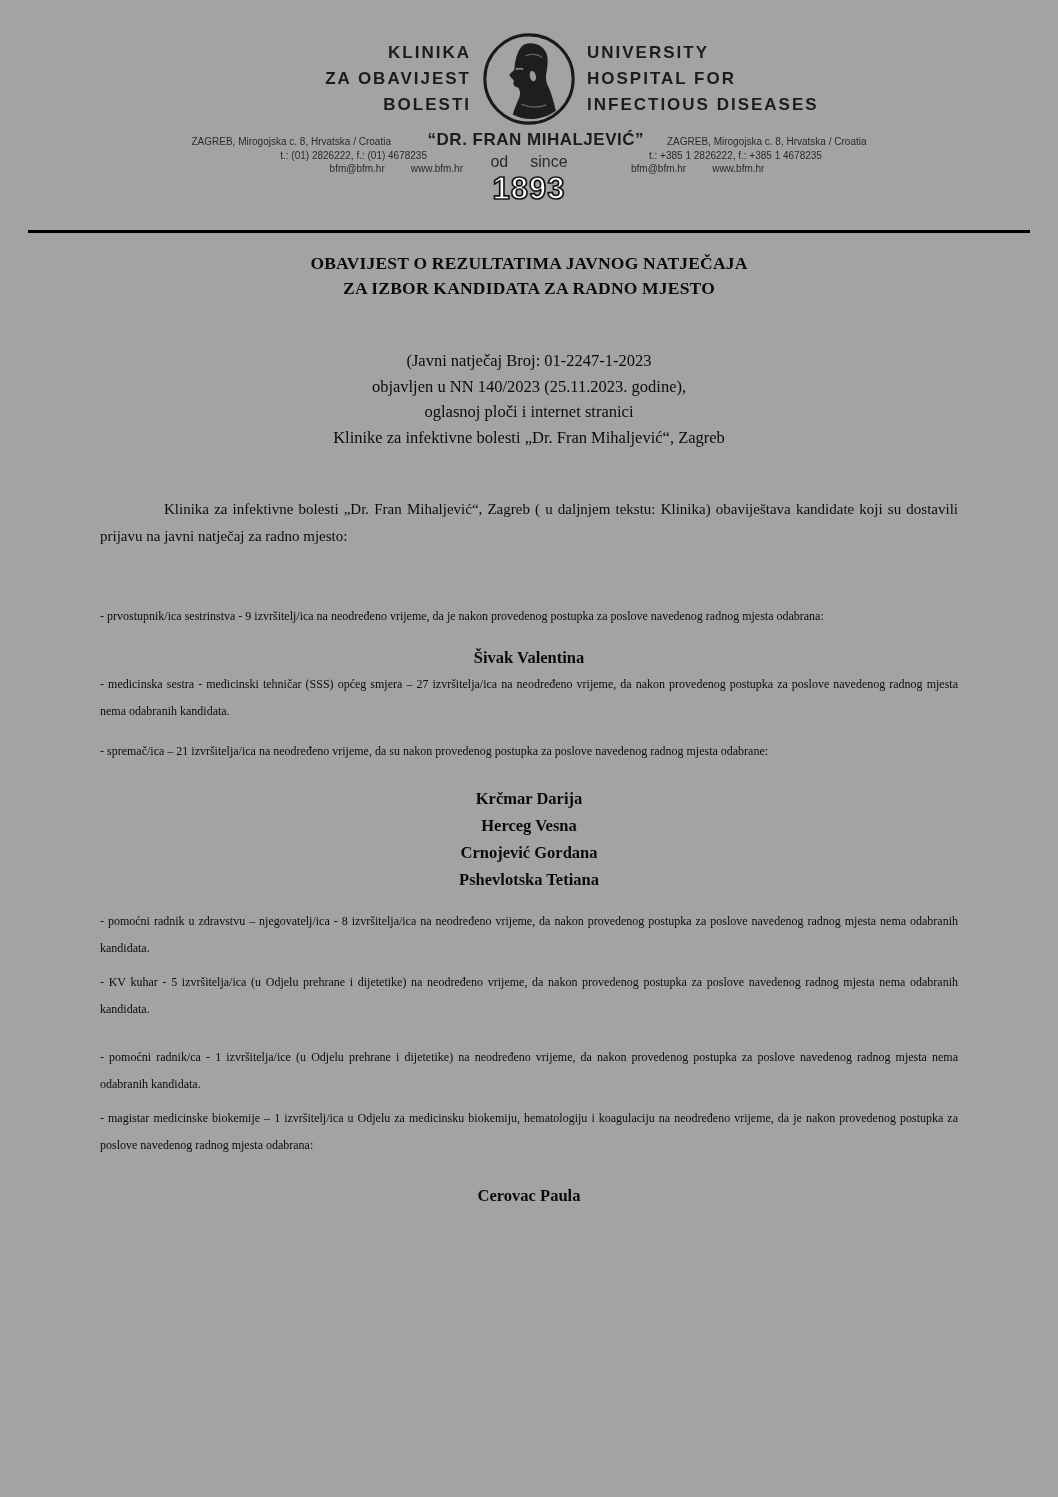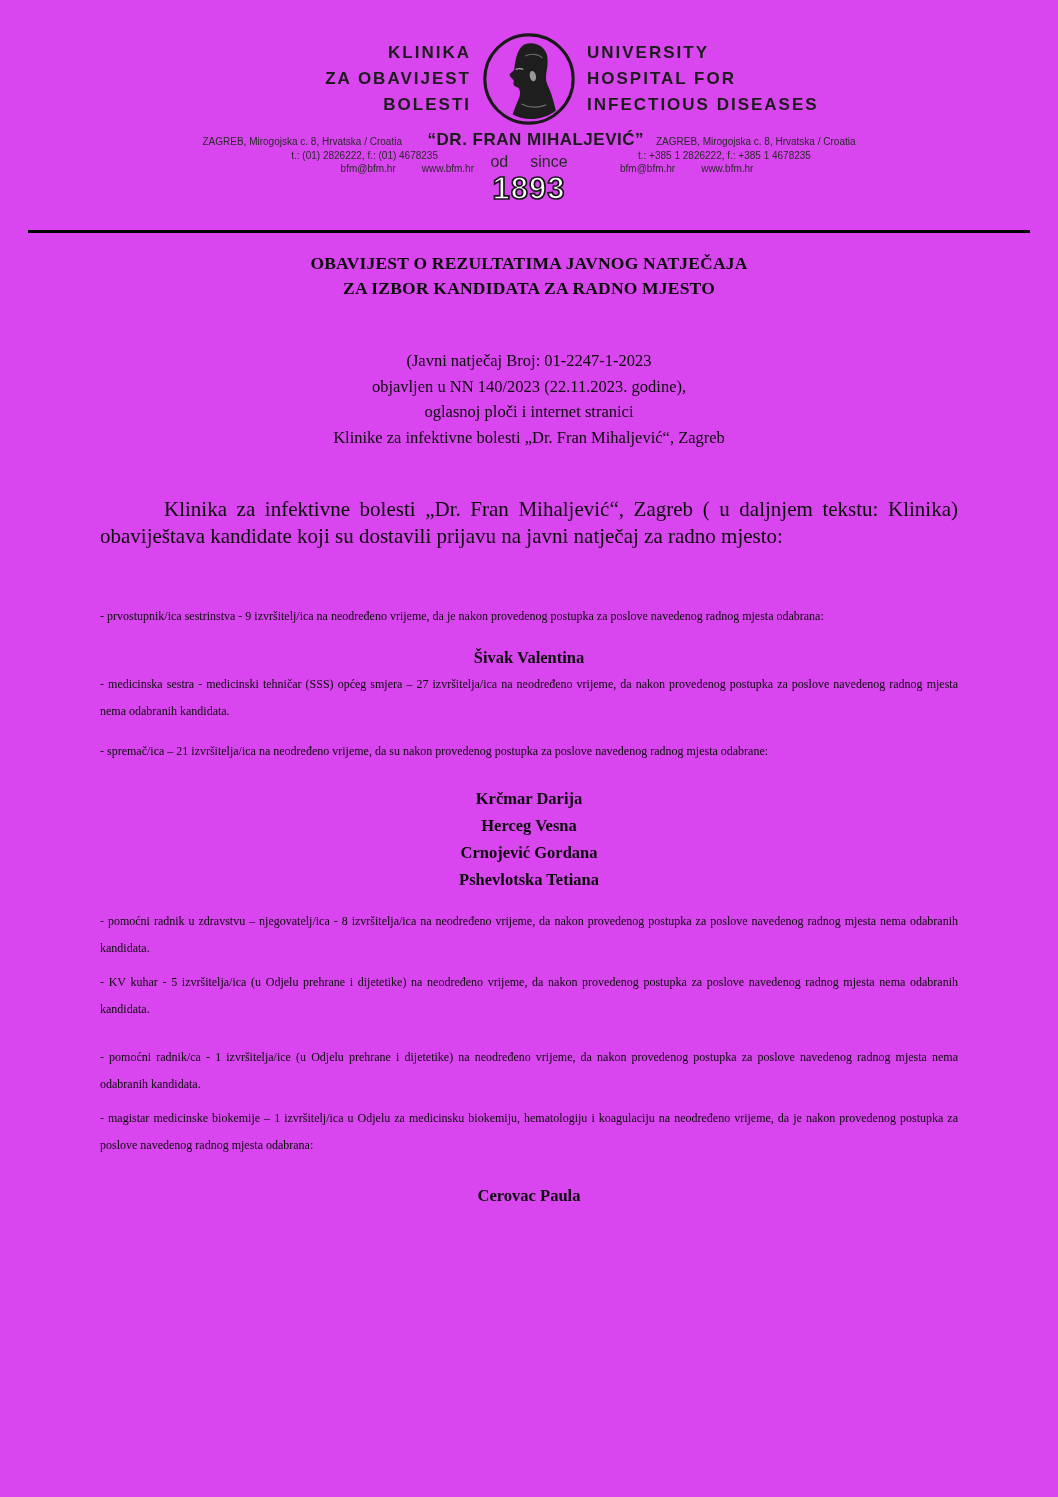--- a/index.html
+++ b/index.html
@@ -1,21 +1,21 @@
 <!DOCTYPE html>
 <html><head>
 <meta charset="utf-8">
 <style>
   html, body { margin: 0; padding: 0; background: #e8e8e8; }
   .page {
     position: relative;
     width: 1058px;
     height: 1497px;
     margin: 0 auto;
-    background: #d946ef;
+    background: #a3a3a3;
     color: #0b0b0b;
     overflow: hidden;
     font-family: "Liberation Serif", serif;
   }
 
   
   .letterhead { padding-top: 30px; font-family: "Liberation Sans", sans-serif; }
   .lh-top {
     display: flex;
     justify-content: center;
@@ -33,21 +33,21 @@
   .clinic-name.hr { text-align: right; }
   .clinic-name.en { text-align: left; }
 
   .logo-wrap { width: 96px; height: 98px; flex: 0 0 auto; }
 
   .lh-mid {
     margin-top: 2px;
     display: flex;
     justify-content: center;
     align-items: flex-start;
-    gap: 12px;
+    gap: 23px;
   }
   .addr {
     width: 300px;
     font-size: 10px;
     line-height: 13.5px;
     color: #2a2a2a;
     padding-top: 5px;
   }
   .addr-left  { text-align: right; }
   .addr-left .l2 { margin-right: -36px; }
@@ -95,21 +95,21 @@
   .doc-subtitle {
     margin-top: 47px;
     text-align: center;
     font-size: 16.5px;
     line-height: 25.5px;
   }
   .intro {
     margin: 46px 0 0 0;
     text-align: justify;
     text-indent: 64px;
-    font-size: 21px;
+    font-size: 15px;
     line-height: 27px;
   }
   .para {
     margin: 0;
     text-align: justify;
     font-size: 12px;
     line-height: 27px;
   }
   .names { text-align: center; font-weight: 700; font-size: 16.5px; line-height: 27px; }
 
@@ -195,21 +195,21 @@
   <div class="rule"></div>
 
   <main class="content">
     <h1 class="doc-title">
       <div>OBAVIJEST O REZULTATIMA JAVNOG NATJEČAJA</div>
       <div>ZA IZBOR KANDIDATA ZA RADNO MJESTO</div>
     </h1>
 
     <div class="doc-subtitle">
       <div>(Javni natječaj Broj: 01-2247-1-2023</div>
-      <div>objavljen u  NN 140/2023 (22.11.2023. godine),</div>
+      <div>objavljen u  NN 140/2023 (25.11.2023. godine),</div>
       <div>oglasnoj ploči i internet stranici</div>
       <div>Klinike za infektivne bolesti „Dr. Fran Mihaljević“, Zagreb</div>
     </div>
 
     <p class="intro">Klinika za infektivne bolesti „Dr. Fran Mihaljević“, Zagreb ( u daljnjem tekstu: Klinika) obaviještava kandidate koji su dostavili prijavu na javni natječaj za radno mjesto:</p>
 
     <p class="para g53">- prvostupnik/ica sestrinstva - 9 izvršitelj/ica na neodređeno vrijeme, da je nakon provedenog postupka za poslove navedenog radnog mjesta odabrana:</p>
     <div class="names g14">
       <div>Šivak Valentina</div>
     </div>

